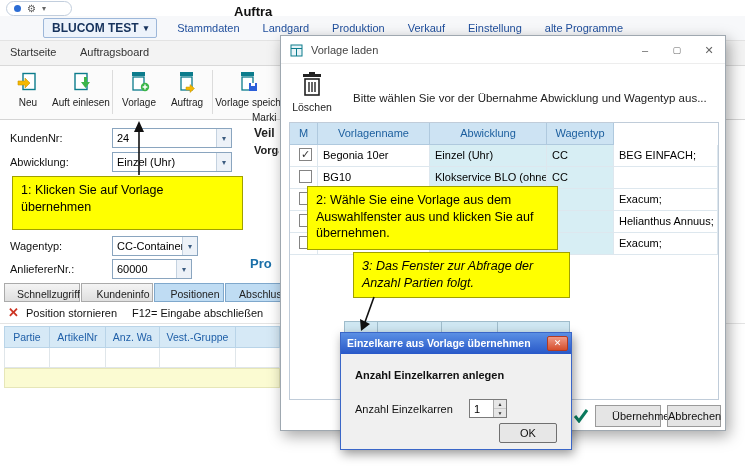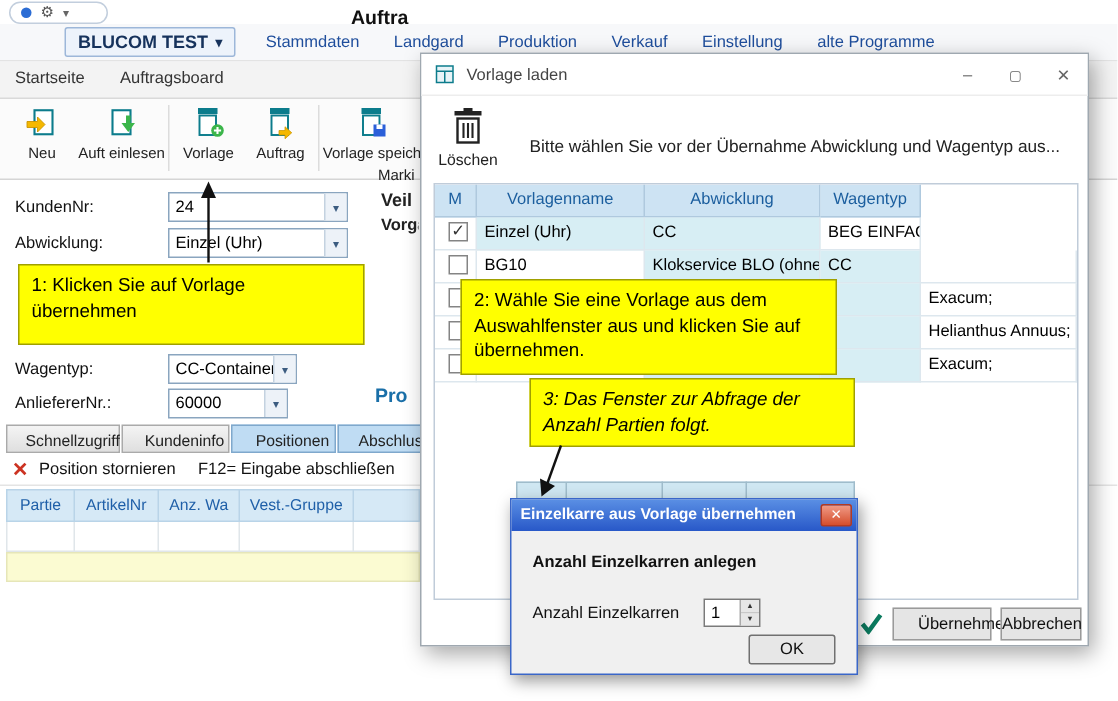--- a/index.html
+++ b/index.html
@@ -306,20 +306,21 @@
 
     <div class="grid">
       <div class="g-head">
         <span class="gh">M</span>
         <span class="gh">Vorlagenname</span>
         <span class="gh">Abwicklung</span>
         <span class="gh">Wagentyp</span>
       </div>
       <div class="g-row">
         <span class="g-cell m"><span class="cb"><i>✓</i></span></span>
+        <span class="g-cell">Begonia 10er</span>
         <span class="g-cell tint">Einzel (Uhr)</span>
         <span class="g-cell tint">CC</span>
         <span class="g-cell">BEG EINFACH;</span>
       </div>
       <div class="g-row">
         <span class="g-cell m"><span class="cb"></span></span>
         <span class="g-cell">BG10</span>
         <span class="g-cell tint">Klokservice BLO (ohne Lo</span>
         <span class="g-cell tint">CC</span>
         <span class="g-cell"></span>

